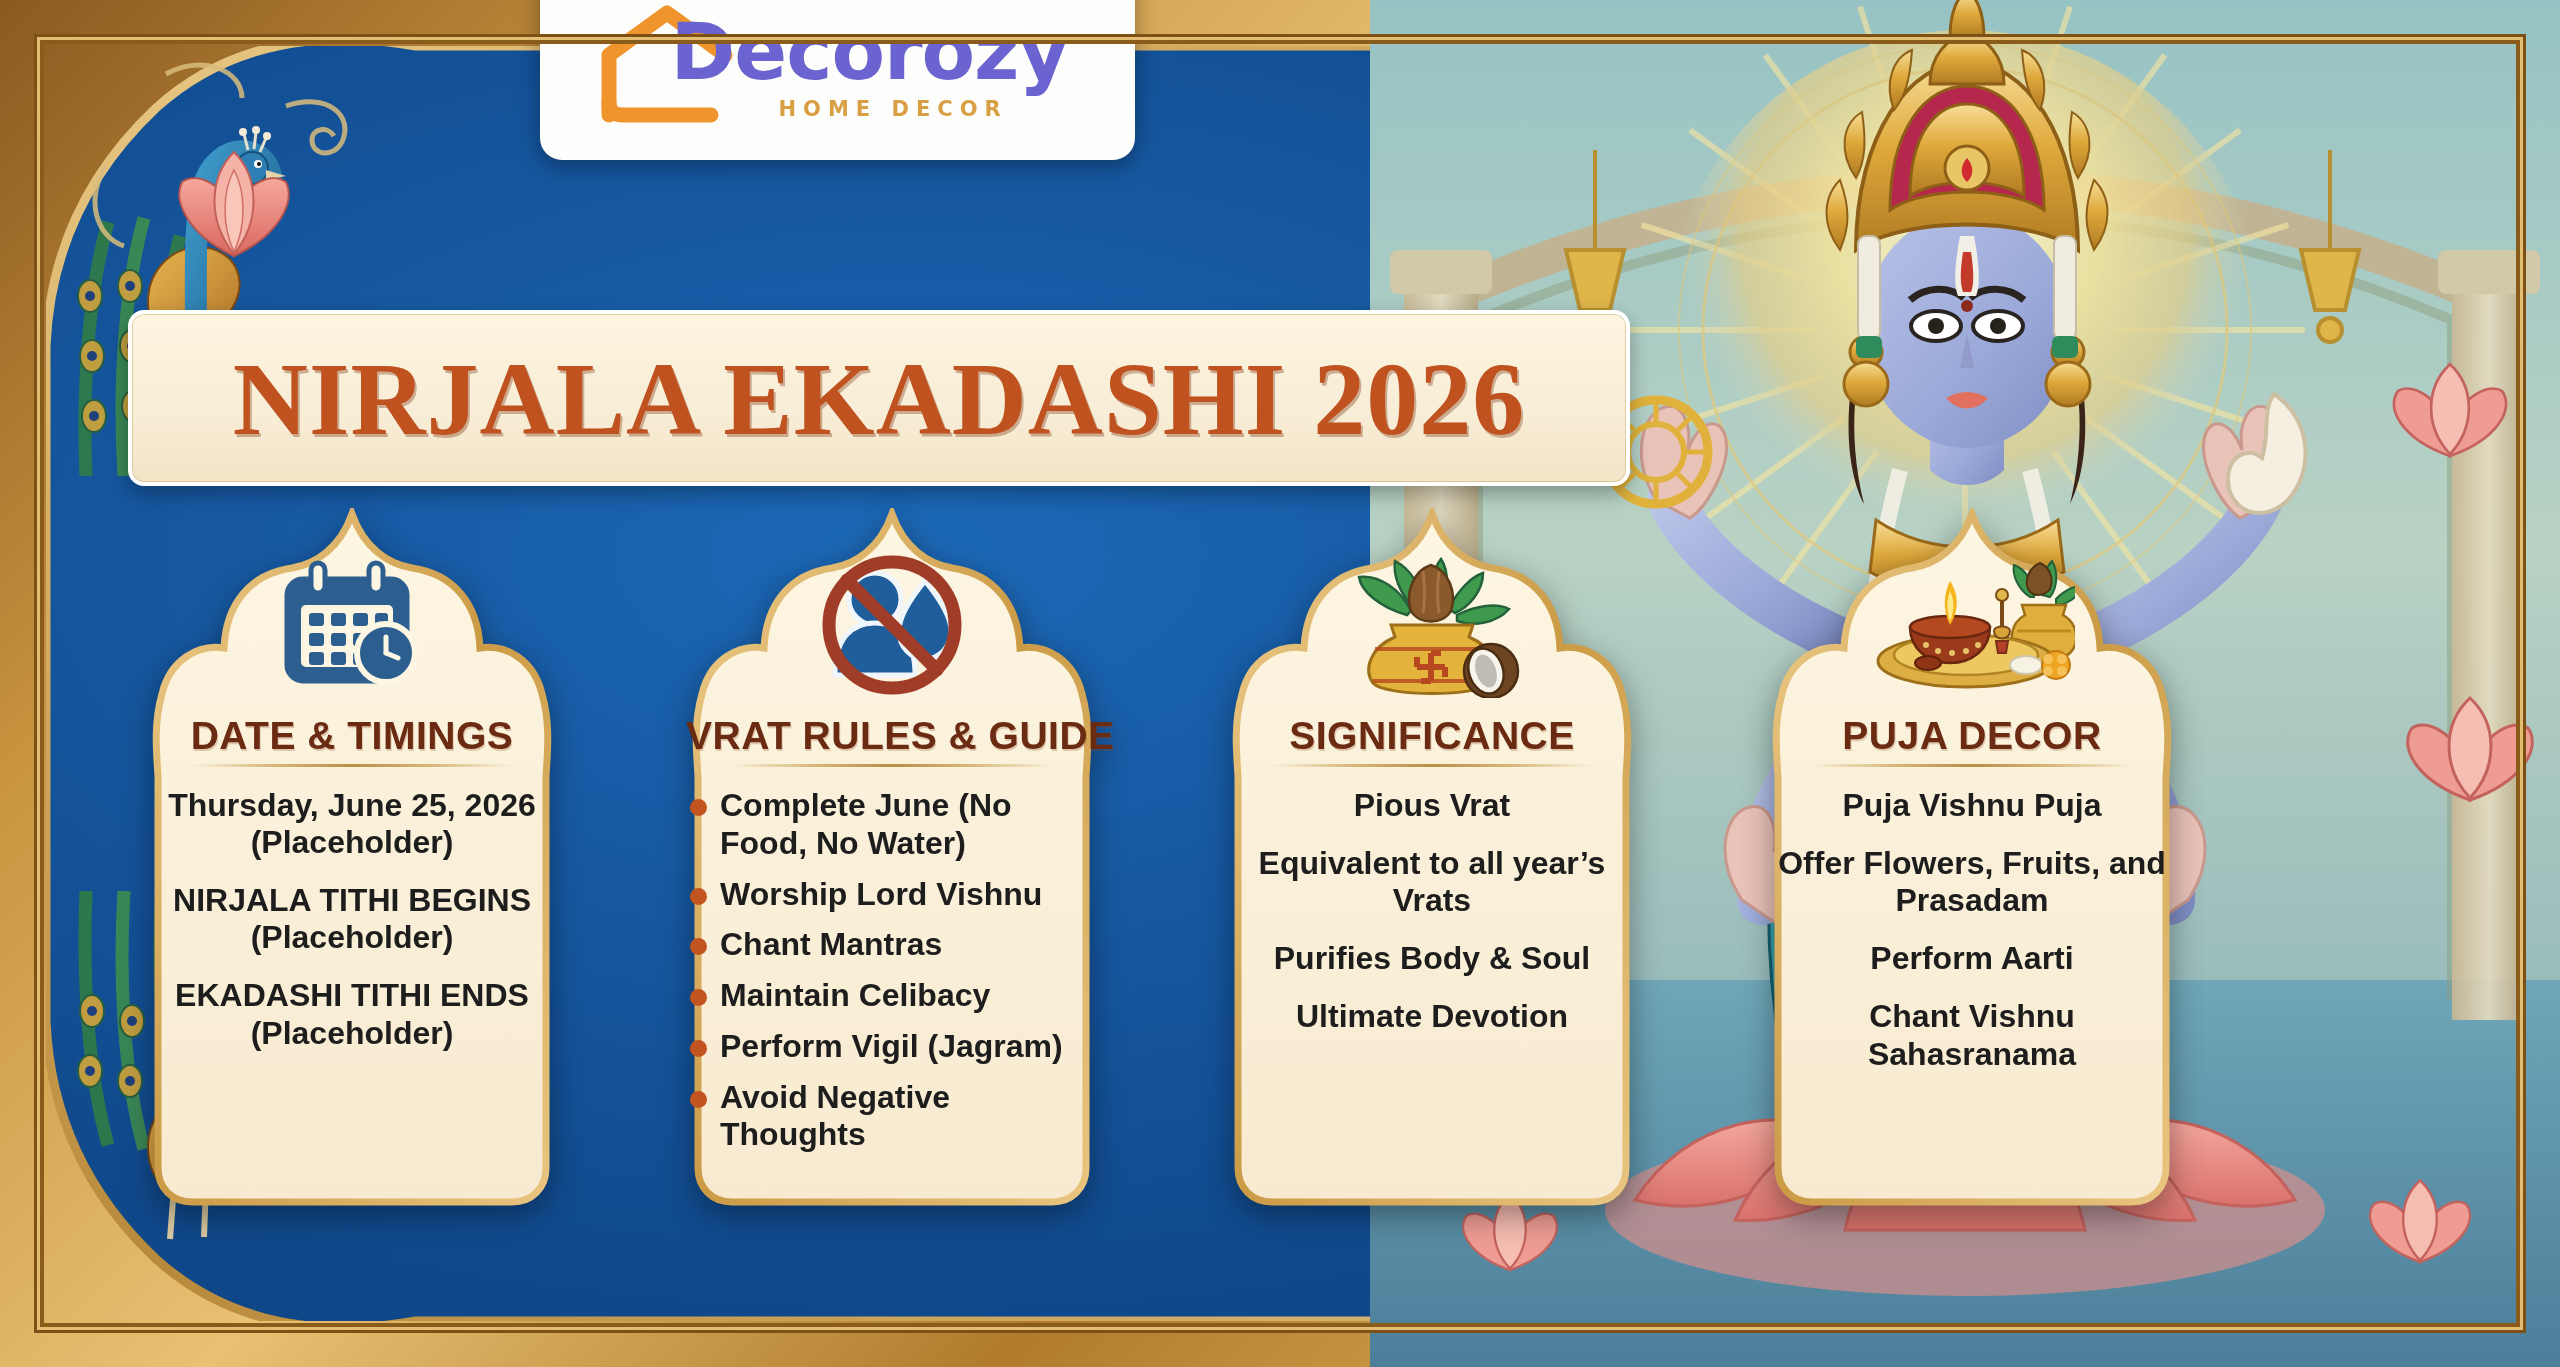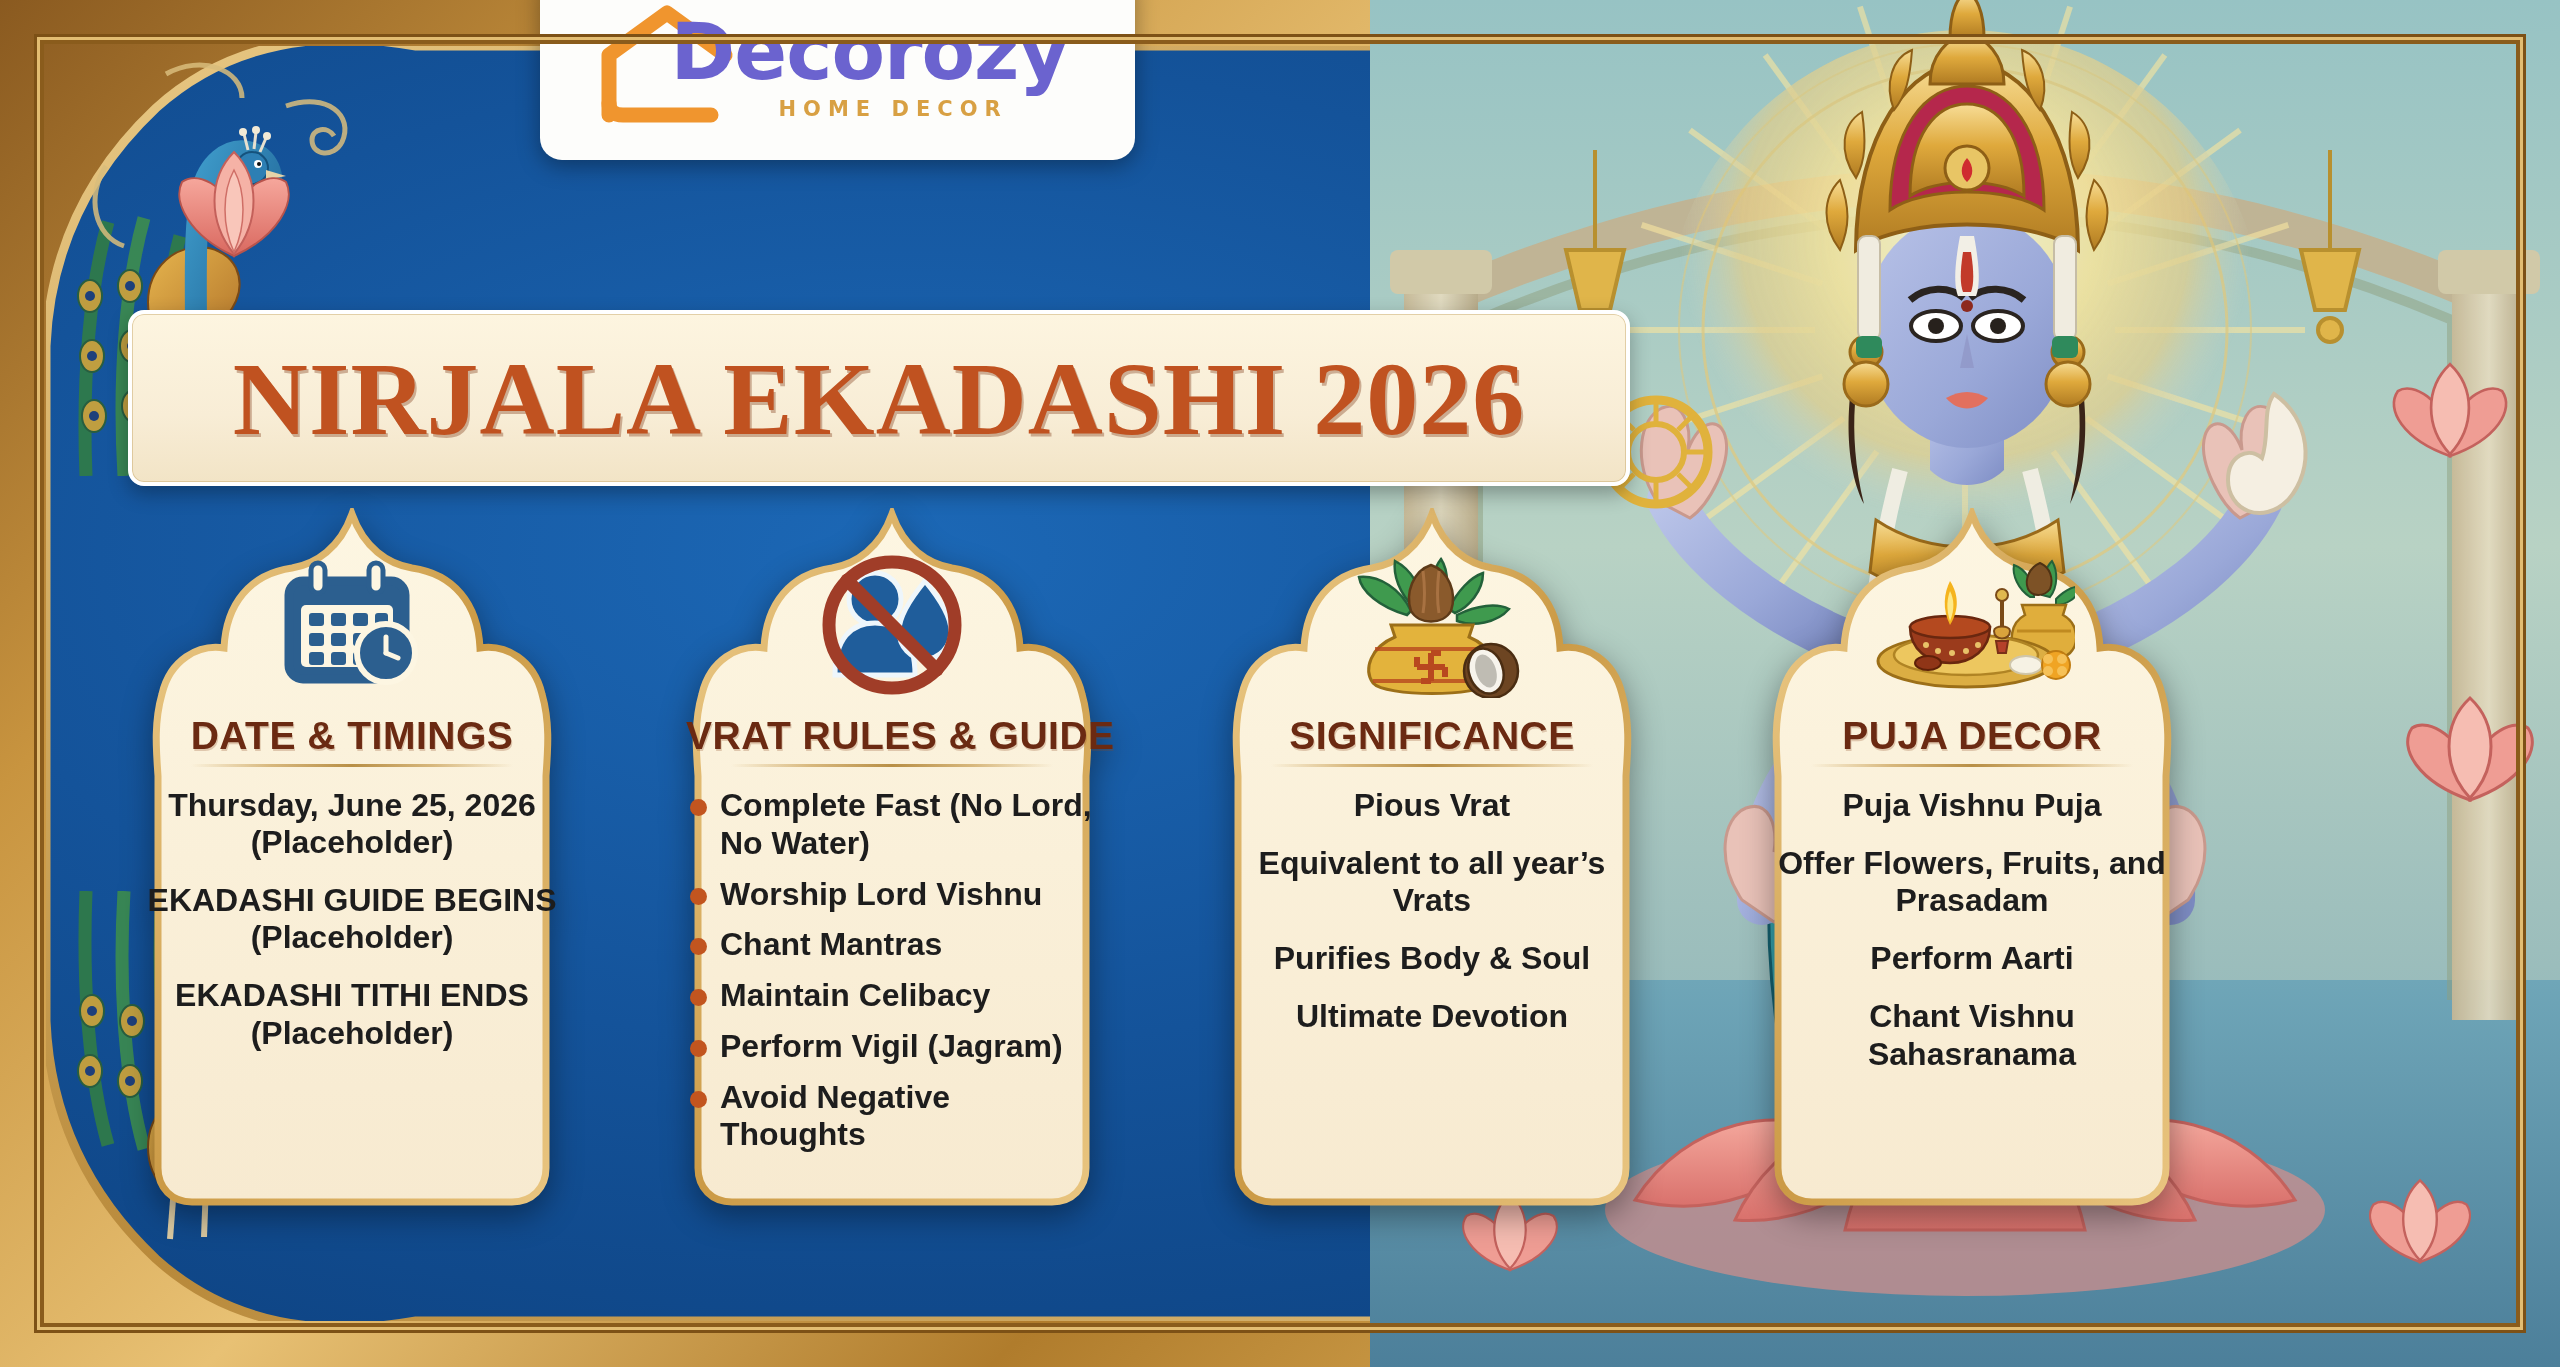--- a/index.html
+++ b/index.html
@@ -619,21 +619,21 @@
           <g stroke="#fdf6e2" stroke-width="5" stroke-linecap="round">
             <line x1="109" y1="98" x2="109" y2="82"></line>
               <line x1="109" y1="98" x2="121" y2="103"></line>
           </g>
         </svg>
       </div>
       <div class="card-body">
         <h2 class="card-title">DATE &amp; TIMINGS</h2>
         <div class="card-rule"></div>
         <p class="card-line">Thursday, June 25, 2026 (Placeholder)</p>
-        <p class="card-line">EKADASHI GUIDE BEGINS (Placeholder)</p>
+        <p class="card-line">NIRJALA TITHI BEGINS (Placeholder)</p>
         <p class="card-line">EKADASHI TITHI ENDS (Placeholder)</p>
       </div>
     </div>
 
     <div class="card" id="card-2">
       <svg class="card-bg" viewBox="0 0 500 700" preserveAspectRatio="none">
         <path d="M250 6 C 262 40 286 56 310 60 C 352 66 376 96 378 140 C 404 136 432 152 440 186
                  C 448 214 446 240 444 268 L444 660 C 444 680 430 694 410 694 L90 694
                  C 70 694 56 680 56 660 L56 268 C 54 240 52 214 60 186 C 68 152 96 136 122 140
                  C 124 96 148 66 190 60 C 214 56 238 40 250 6 Z" fill="url(#creamG)" stroke="url(#cardGold)" stroke-width="7"></path>
@@ -647,21 +647,21 @@
           <path d="M108 28 C 126 50 134 66 134 78 C 134 94 122 106 108 106 C 94 106 82 94 82 78 C 82 66 90 50 108 28 Z" fill="#1f5d9b" stroke="#eef6fb" stroke-width="5"></path>
           <path d="M92 86 C 92 94 98 100 106 100" fill="none" stroke="#eef6fb" stroke-width="5" stroke-linecap="round"></path>
           <circle cx="75" cy="72" r="63" fill="none" stroke="#a03d28" stroke-width="13"></circle>
           <line x1="30" y1="27" x2="120" y2="117" stroke="#a03d28" stroke-width="13" stroke-linecap="round"></line>
         </svg>
       </div>
       <div class="card-body">
         <h2 class="card-title">VRAT RULES &amp; GUIDE</h2>
         <div class="card-rule"></div>
         <ul class="bullets">
-          <li>Complete Fast (No Lord, No Water)</li>
+          <li>Complete June (No Food, No Water)</li>
           <li>Worship Lord Vishnu</li>
           <li>Chant Mantras</li>
           <li>Maintain Celibacy</li>
           <li>Perform Vigil (Jagram)</li>
           <li>Avoid Negative Thoughts</li>
         </ul>
       </div>
     </div>
 
     <div class="card" id="card-3">

